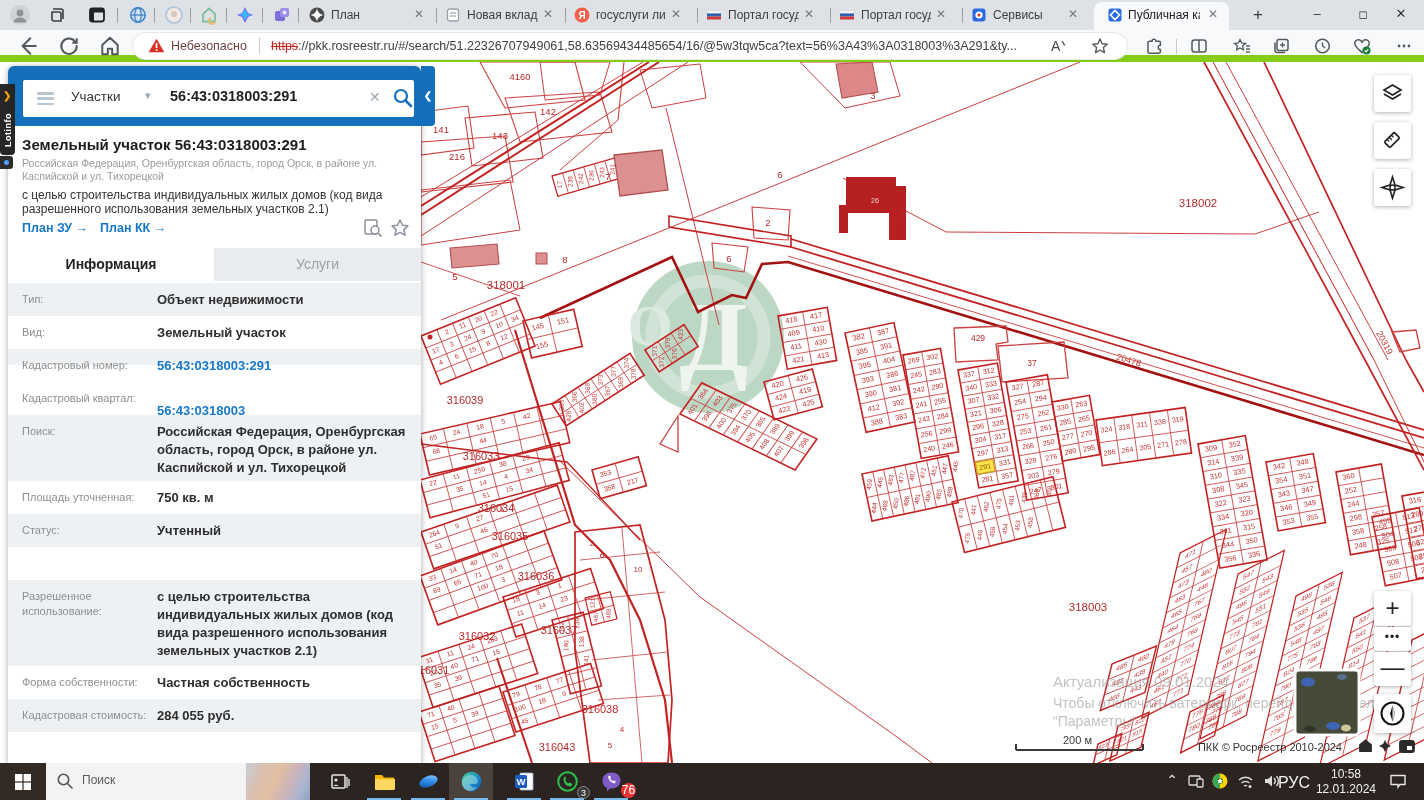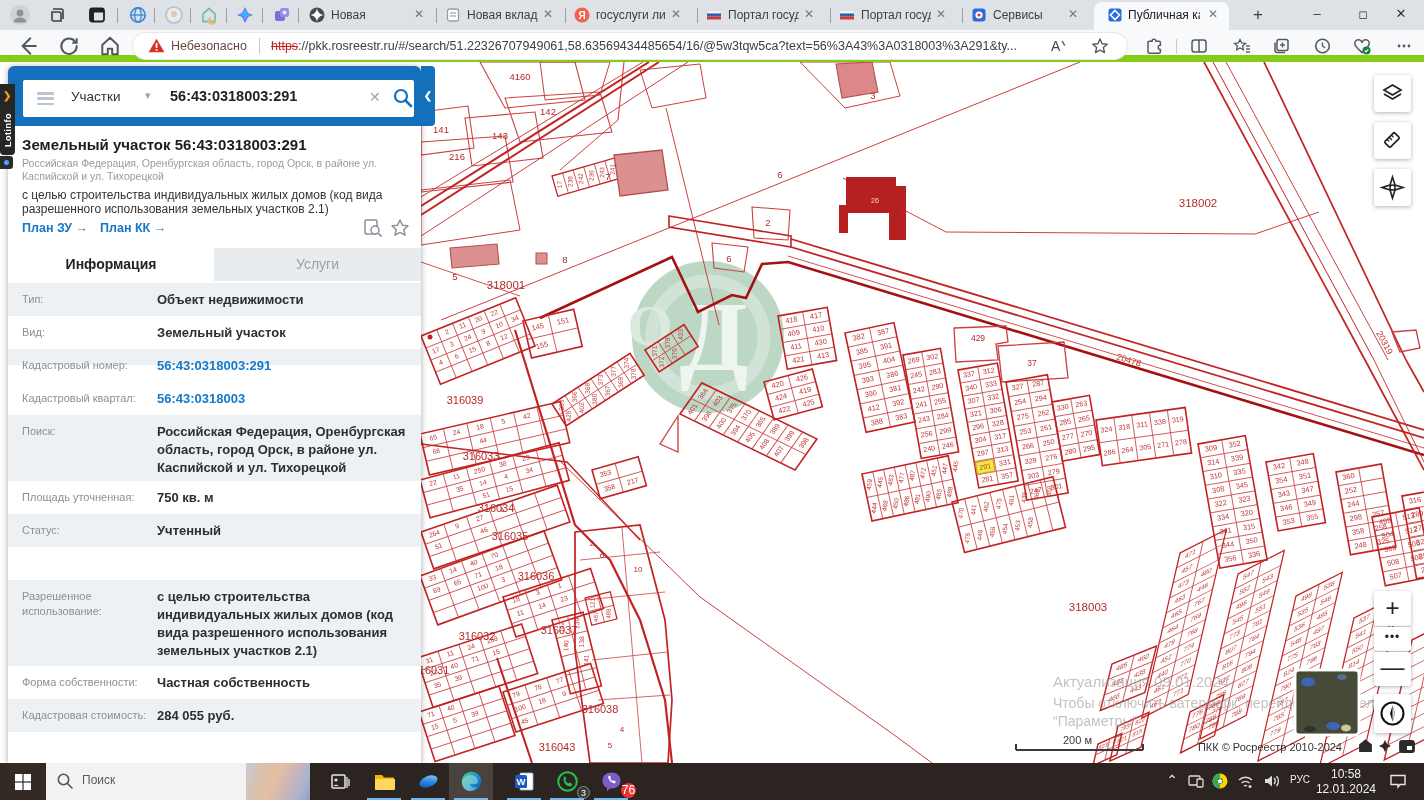--- a/index.html
+++ b/index.html
@@ -111,21 +111,21 @@
         <rect x="3" y="6" width="10" height="10" rx="2" fill="#7e6fd8"></rect>
         <rect x="8" y="3" width="9" height="9" rx="2" fill="#9a8ce8"></rect>
         <circle cx="12.5" cy="7.5" r="2" fill="#fff" opacity=".8"></circle>
       </svg></div>
     <div class="vsep" style="left:298px"></div>
     <div class="tab" style="left:302px;width:132px">
       <div class="fav" style="left:7px"><svg width="16" height="16" viewBox="0 0 16 16" xmlns="http://www.w3.org/2000/svg">
           <circle cx="8" cy="8" r="7.5" fill="#4a4a4a"></circle>
           <path d="M8,1 C8.4,5 11,7.6 15,8 C11,8.4 8.4,11 8,15 C7.6,11 5,8.4 1,8 C5,7.6 7.6,5 8,1 Z" fill="#fff"></path>
         </svg></div>
-      <div class="ttl" style="left:29px;width:78px">Новая</div>
+      <div class="ttl" style="left:29px;width:78px">План</div>
       <div class="cls" style="left:110px">✕</div>
     </div>
     <div class="vsep" style="left:436px"></div>
     <div class="tab" style="left:438px;width:125px">
       <div class="fav" style="left:7px"><svg width="16" height="16" viewBox="0 0 16 16" xmlns="http://www.w3.org/2000/svg">
           <rect x="2.5" y="2" width="11" height="12" rx="2" fill="#fff" stroke="#9aa0a6" stroke-width="1.3"></rect>
           <line x1="5" y1="6" x2="11" y2="6" stroke="#9aa0a6" stroke-width="1.2"></line>
           <line x1="5" y1="9" x2="11" y2="9" stroke="#9aa0a6" stroke-width="1.2"></line>
         </svg></div>
       <div class="ttl" style="left:29px;width:71px">Новая вкладк…</div>
@@ -1227,21 +1227,21 @@
       <div class="prow gray" style="top:157px;height:33px">
         <div class="lab" style="top:9px">Тип:</div>
         <div class="val" style="top:8px">Объект недвижимости</div>
       </div>
       <div class="prow gray" style="top:223px;height:16px">
         <div class="lab" style="top:9px">Кадастровый номер:</div>
         <div class="val vlink" style="top:8px">56:43:0318003:291</div>
       </div>
       <div class="prow" style="top:256px;height:33px">
         <div class="lab" style="top:9px">Кадастровый квартал:</div>
-        <div class="val vlink" style="top:8px">56:43:0318003</div>
+        <div class="val vlink" style="top:20px">56:43:0318003</div>
       </div>
       <div class="prow gray" style="top:289px;height:66px">
         <div class="lab" style="top:9px">Поиск:</div>
         <div class="val" style="top:8px">Российская Федерация, Оренбургская<br>область, город Орск, в районе ул.<br>Каспийской и ул. Тихорецкой</div>
       </div>
       <div class="prow" style="top:355px;height:33px">
         <div class="lab" style="top:9px">Площадь уточненная:</div>
         <div class="val" style="top:8px">750 кв. м</div>
       </div>
       <div class="prow gray" style="top:388px;height:33px">
@@ -1373,18 +1373,18 @@
             <path d="M2,6 a9,9 0 0 1 13,0"></path>
             <path d="M4.5,9 a6,6 0 0 1 8,0"></path>
             <path d="M7,12 a2.6,2.6 0 0 1 3,0"></path>
           </g>
           <circle cx="13" cy="12.5" r="1.5" fill="#ddd"></circle>
         </svg></div>
       <div style="position:absolute;right:143px;top:10px"><svg width="18" height="16" viewBox="0 0 18 16" xmlns="http://www.w3.org/2000/svg">
           <path d="M2,6 h3 l4,-3.5 v11 L5,10 H2 Z" fill="#ddd"></path>
           <path d="M11,5 a4.5,4.5 0 0 1 0,6 M13.5,3 a7.5,7.5 0 0 1 0,10" fill="none" stroke="#ddd" stroke-width="1.4"></path>
         </svg></div>
-      <div style="position:absolute;right:114px;top:11px;color:#f0f0f0;font-size:10px">РУС</div>
+      <div style="position:absolute;right:114px;top:11px;color:#f0f0f0;font-size:16px">РУС</div>
       <div class="clock">10:58<br>12.01.2024</div>
       <div style="position:absolute;right:17px;top:10px"><svg width="18" height="16" viewBox="0 0 18 16" xmlns="http://www.w3.org/2000/svg">
           <path d="M2,2.5 h14 v9 h-5 l-2,2.5 v-2.5 h-7 z" fill="none" stroke="#e8e8e8" stroke-width="1.4"></path>
         </svg></div>
     </div>
   </div>
 </body></html>

